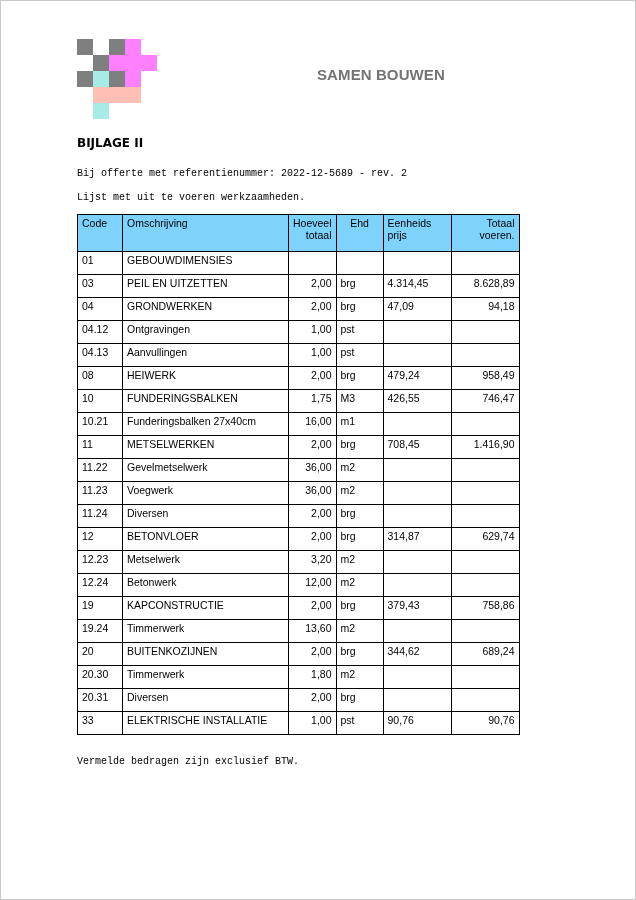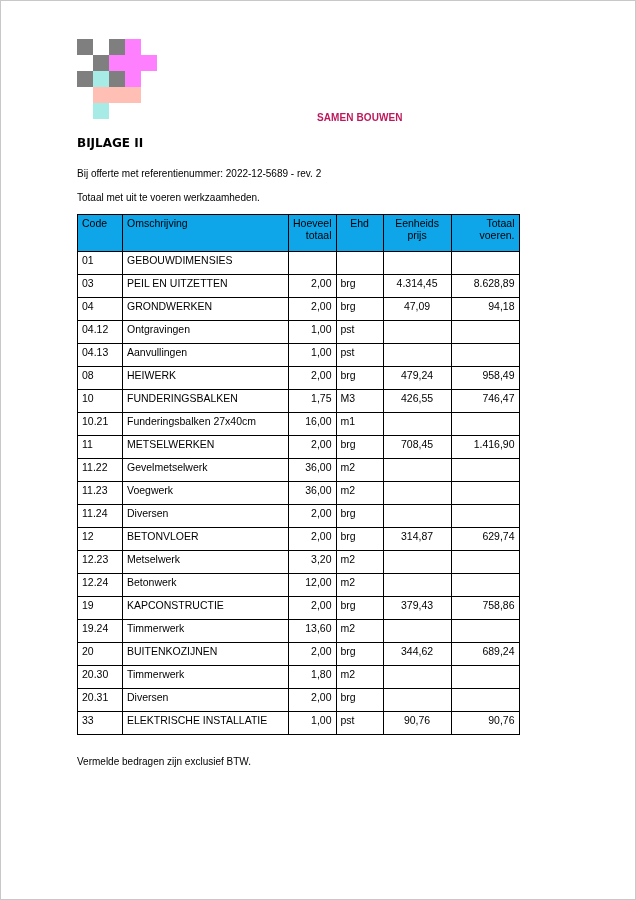--- a/index.html
+++ b/index.html
@@ -6,49 +6,49 @@
     body { width: 636px; height: 900px; position: relative; overflow: hidden; }
     .page {
       position: absolute; left: 0; top: 0; width: 634px; height: 898px;
       border: 1px solid #c8c8c8; background: #fff;
     }
     .logo { position: absolute; left: 76px; top: 38px; width: 80px; height: 80px; }
     .logo .sq { position: absolute; width: 16px; height: 16px; }
     .brand {
       position: absolute; left: 316px; top: 65px;
       font-family: "Liberation Sans", sans-serif; font-weight: bold;
-      font-size: 10px; color: #be185d; letter-spacing: 0.1px; margin-top: 46px;
+      font-size: 15px; color: #737373; letter-spacing: 0.1px;
     }
     .title {
       position: absolute; left: 76px; top: 135px;
       font-family: "DejaVu Sans", sans-serif; font-weight: bold; font-size: 12px; color: #000;
     }
     .line {
       position: absolute; left: 76px;
-      font-family: Liberation Sans, sans-serif; font-size: 10px; color: #000;
+      font-family: Liberation Mono, monospace; font-size: 10px; color: #000;
     }
     .ref { top: 167px; }
     .intro { top: 191px; }
     .footer-note { top: 755px; }
     table.works {
       position: absolute; left: 76px; top: 213px;
       border-collapse: collapse;
       font-family: "Liberation Sans", sans-serif; font-size: 10.5px; color: #000;
     }
     table.works th, table.works td {
       border: 1px solid #000; padding: 2px 4px 0 4px;
       vertical-align: top; line-height: 12px; box-sizing: border-box;
     }
-    table.works thead th { background: #0ea5e9; font-weight: normal; height: 37px; }
+    table.works thead th { background: #7dd3fc; font-weight: normal; height: 37px; }
     table.works tbody td { height: 23px; }
     .c-code { width: 45px; text-align: left; }
     .c-desc { width: 166px; text-align: left; }
     .c-qty { width: 36px; text-align: right; }
     .c-unit { width: 47px; }
-    .c-price { width: 68px; text-align: center; }
+    .c-price { width: 68px; text-align: left; }
     .c-total { width: 68px; text-align: right; }
   </style>
 </head>
 <body>
 
 <div class="page">
   <div class="logo" id="logo">
       <div class="sq" style="left: 0px; top: 0px; background: rgb(127, 127, 127);"></div>
       <div class="sq" style="left: 32px; top: 0px; background: rgb(127, 127, 127);"></div>
       <div class="sq" style="left: 48px; top: 0px; background: rgb(255, 128, 255);"></div>
@@ -62,21 +62,21 @@
       <div class="sq" style="left: 48px; top: 32px; background: rgb(255, 128, 255);"></div>
       <div class="sq" style="left: 16px; top: 48px; background: rgb(255, 191, 180);"></div>
       <div class="sq" style="left: 32px; top: 48px; background: rgb(255, 191, 180);"></div>
       <div class="sq" style="left: 48px; top: 48px; background: rgb(255, 191, 180);"></div>
       <div class="sq" style="left: 16px; top: 64px; background: rgb(166, 235, 230);"></div>
     </div>
   <div class="brand">SAMEN BOUWEN</div>
 
   <div class="title">BIJLAGE II</div>
   <div class="line ref">Bij offerte met referentienummer: 2022-12-5689 - rev. 2</div>
-  <div class="line intro">Totaal met uit te voeren werkzaamheden.</div>
+  <div class="line intro">Lijst met uit te voeren werkzaamheden.</div>
 
   <table class="works">
     <thead>
       <tr>
         <th class="c-code"><span>Code</span></th>
         <th class="c-desc"><span>Omschrijving</span></th>
         <th class="c-qty"><span>Hoeveel</span><br><span>totaal</span></th>
         <th class="c-unit"><span>Ehd</span></th>
         <th class="c-price"><span>Eenheids</span><br><span>prijs</span></th>
         <th class="c-total"><span>Totaal</span><br><span>voeren.</span></th>

